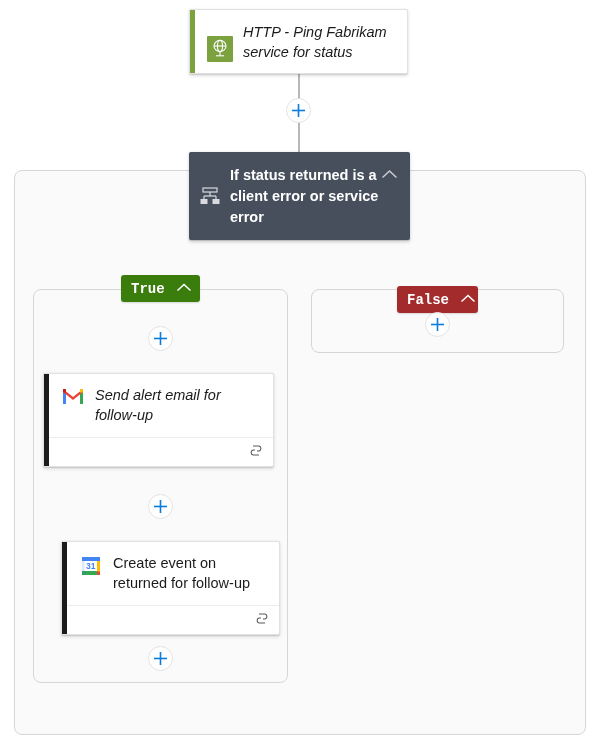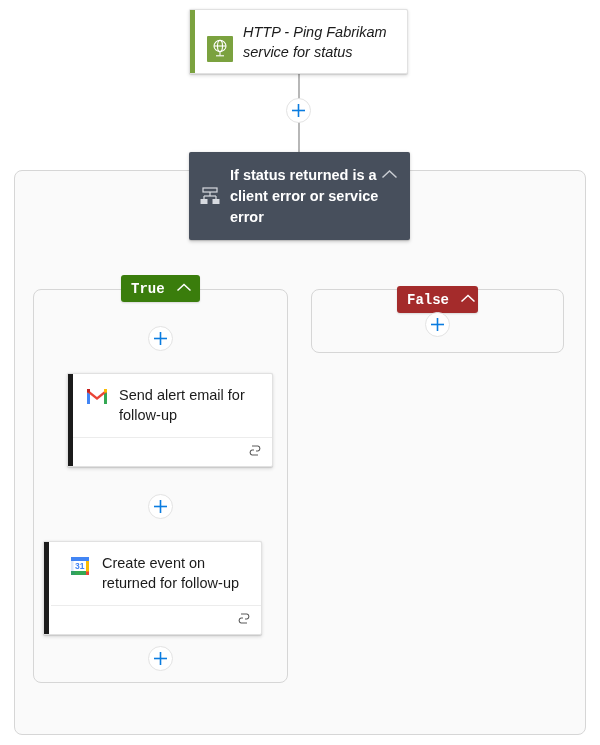--- a/index.html
+++ b/index.html
@@ -100,31 +100,31 @@
     left: 189px;
     top: 9px;
     width: 219px;
     height: 65px;
   }
   .http-card .accent { background: #7ba23f; }
   .http-card .card-head { align-items: flex-end; font-style: italic; }
 
   
   .gmail-card {
-    left: 67px;
+    left: 43px;
     top: 373px;
-    width: 206px;
+    width: 231px;
     height: 94px;
+    font-style: italic;
   }
   .cal-card {
-    left: 43px;
+    left: 61px;
     top: 541px;
     width: 219px;
     height: 94px;
-    padding-left: 7px;
   }
   .gmail-card .accent, .cal-card .accent { background: #1b1b1b; }
 
   
   .cond-node {
     position: absolute;
     left: 189px;
     top: 152px;
     width: 221px;
     height: 88px;

